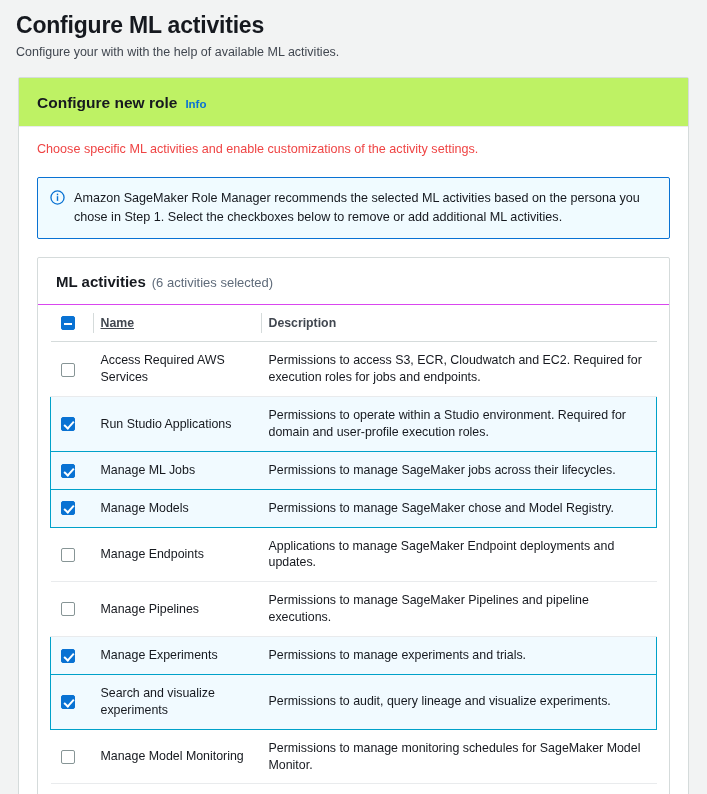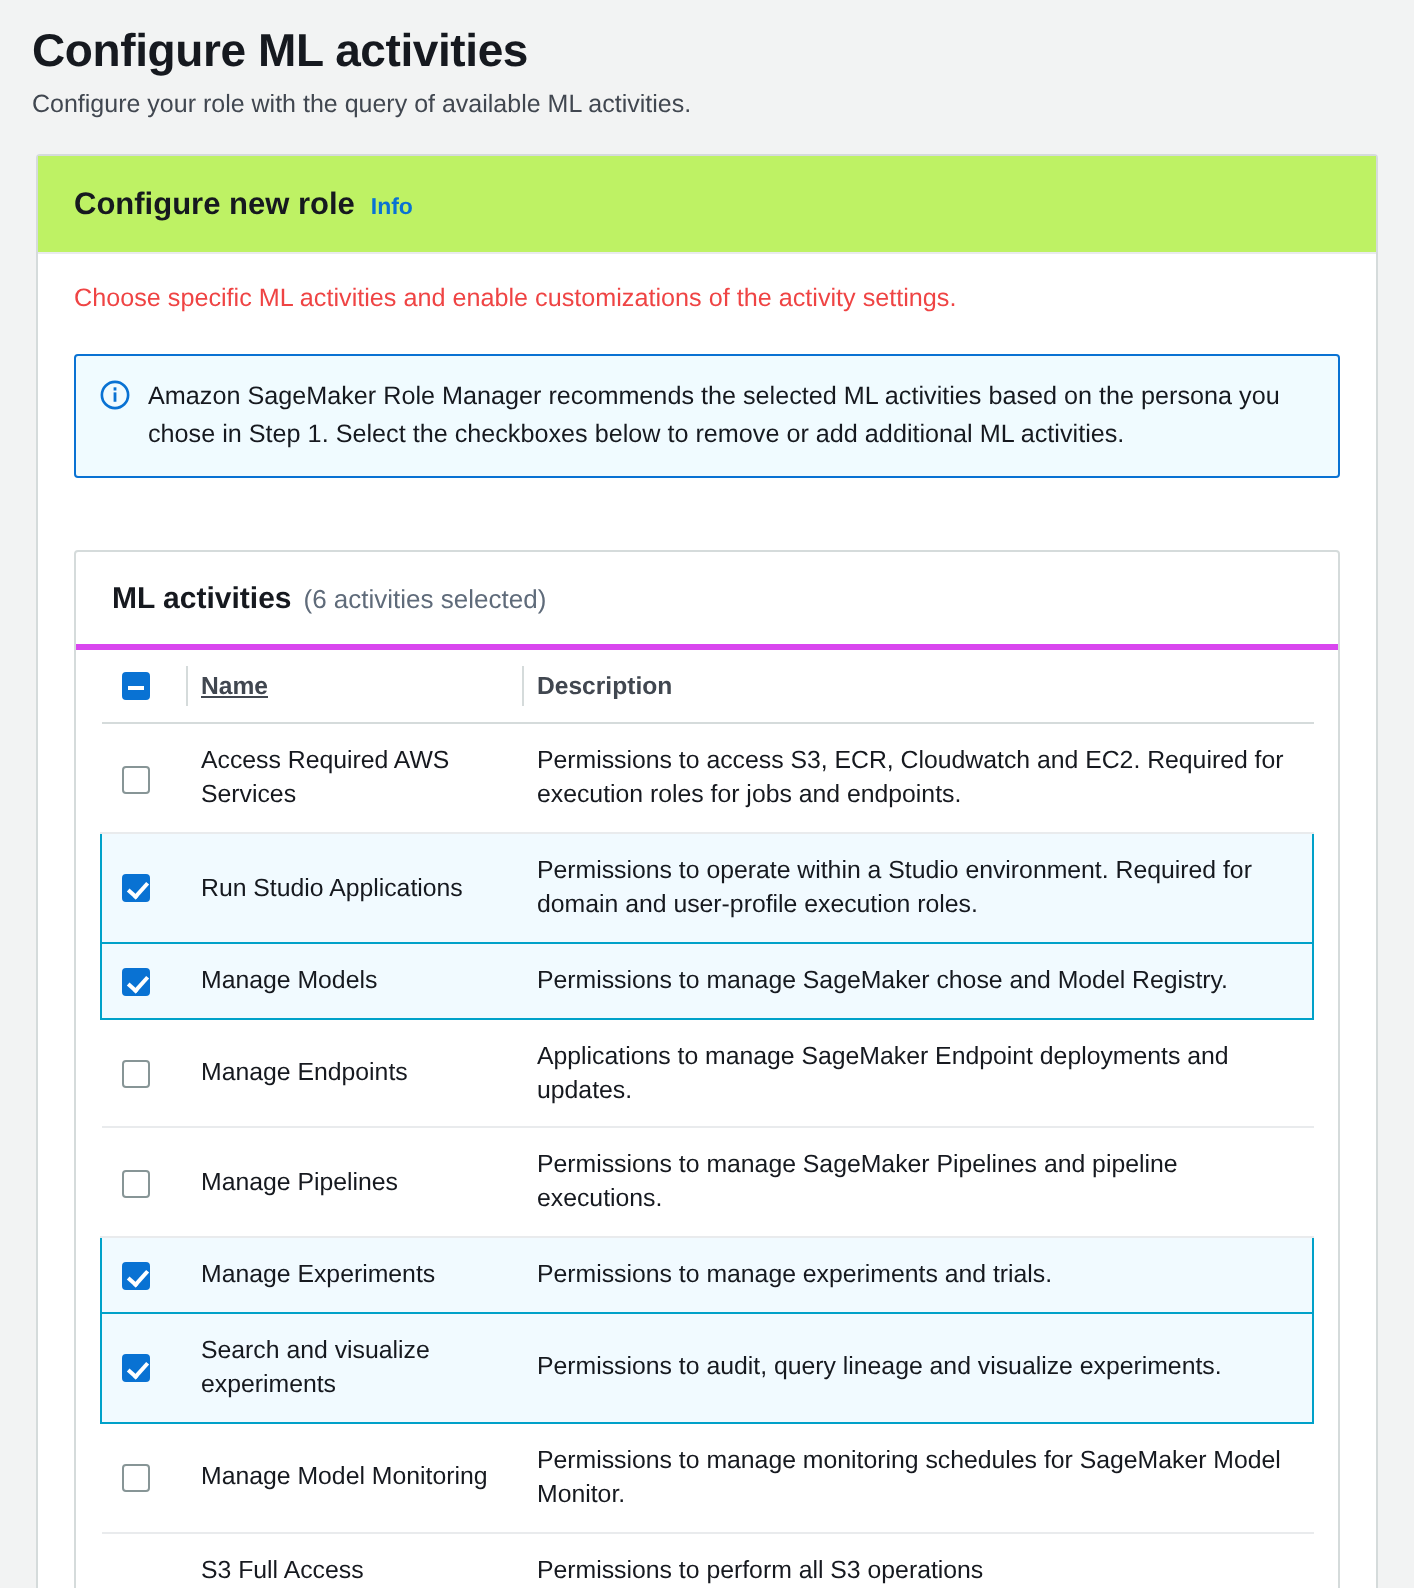--- a/index.html
+++ b/index.html
@@ -64,37 +64,37 @@
     line-height: 1.4;
   }
 
   .alert {
     border: 1px solid #0972d3;
     background: #f0fbff;
     border-radius: 2px;
     padding: 11px 12px 11px 12px;
     display: flex;
     gap: 9px;
-    margin-bottom: 36px;
+    margin-bottom: 18px;
   }
   .alert-icon { flex: 0 0 auto; margin-top: 1px; }
   .alert-text {
     font-size: 12.6px;
     color: #16191f;
     line-height: 1.5;
   }
 
   .table-panel {
     border: 1px solid #d5dbdb;
     border-radius: 2px;
     background: #ffffff;
   }
   .table-panel-header {
     padding: 15px 18px 14px 18px;
-    border-bottom: 3px solid #d946ef;
+    border-bottom: 1px solid #d946ef;
     display: flex;
     align-items: baseline;
     gap: 6px;
   }
   .table-panel-title {
     font-size: 15px;
     font-weight: 700;
     color: #16191f;
   }
   .table-panel-count {
@@ -183,21 +183,21 @@
     width: 8px; height: 2px;
     background: #ffffff;
   }
 </style>
 </head>
 <body>
 
 <div class="page">
 
   <h1 class="page-title">Configure ML activities</h1>
-  <p class="page-subtitle">Configure your role with the query of available ML activities.</p>
+  <p class="page-subtitle">Configure your with with the help of available ML activities.</p>
 
   <section class="card">
 
     <div class="card-header">
       <span class="card-header-title">Configure new role</span>
       <a class="info-link">Info</a>
     </div>
 
     <div class="card-body">
 
@@ -238,20 +238,25 @@
                   <td class="cell-name">Access Required AWS Services</td>
                   <td class="cell-desc">Permissions to access S3, ECR, Cloudwatch and EC2. Required for execution roles for jobs and endpoints.</td>
                 </tr>
                 <tr class="selected">
                   <td class="cell-check"><span class="cbox checked"></span></td>
                   <td class="cell-name">Run Studio Applications</td>
                   <td class="cell-desc">Permissions to operate within a Studio environment. Required for domain and user-profile execution roles.</td>
                 </tr>
                 <tr class="selected">
                   <td class="cell-check"><span class="cbox checked"></span></td>
+                  <td class="cell-name">Manage ML Jobs</td>
+                  <td class="cell-desc">Permissions to manage SageMaker jobs across their lifecycles.</td>
+                </tr>
+                <tr class="selected">
+                  <td class="cell-check"><span class="cbox checked"></span></td>
                   <td class="cell-name">Manage Models</td>
                   <td class="cell-desc">Permissions to manage SageMaker chose and Model Registry.</td>
                 </tr>
                 <tr>
                   <td class="cell-check"><span class="cbox"></span></td>
                   <td class="cell-name">Manage Endpoints</td>
                   <td class="cell-desc">Applications to manage SageMaker Endpoint deployments and updates.</td>
                 </tr>
                 <tr>
                   <td class="cell-check"><span class="cbox"></span></td>

